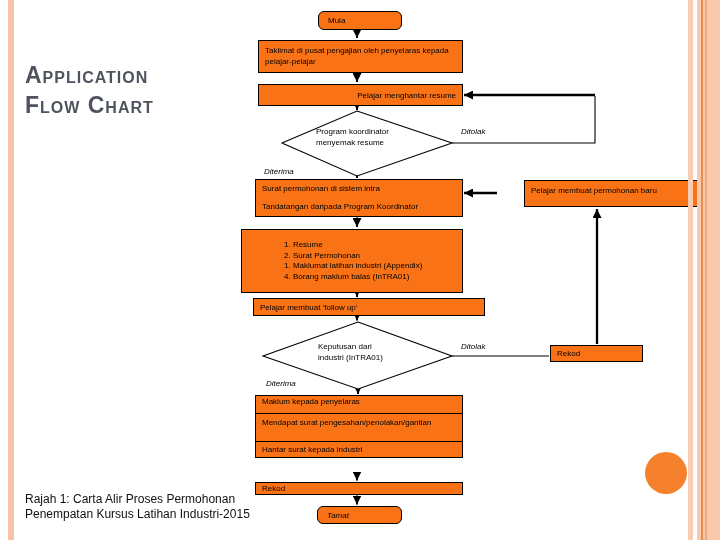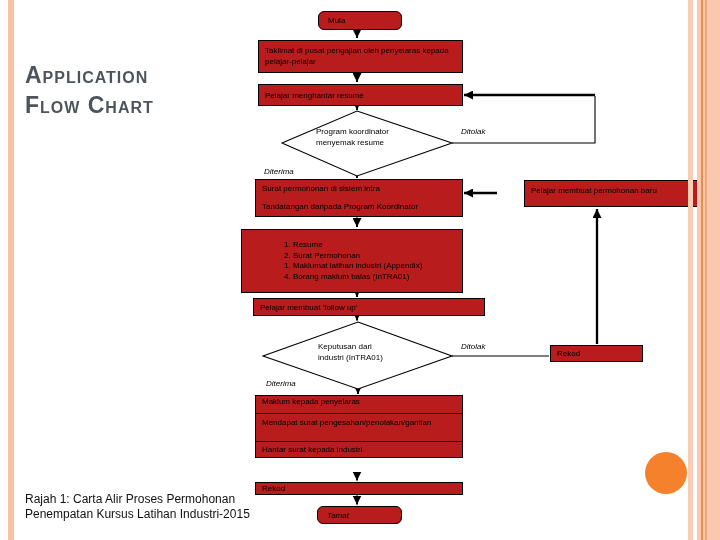--- a/index.html
+++ b/index.html
@@ -16,29 +16,29 @@
   #circle{position:absolute;left:645px;top:452px;width:42px;height:42px;border-radius:50%;
           background:#f5812c;z-index:3;}
 
   
   #title{position:absolute;left:25px;top:60px;z-index:2;font-size:23px;line-height:30px;
          font-weight:bold;font-variant:small-caps;letter-spacing:1px;color:#4e545e;}
   #caption{position:absolute;left:25px;top:492px;z-index:2;font-size:12px;line-height:14.5px;color:#111;}
 
   
   #connectors{position:absolute;left:0;top:0;z-index:1;}
-  .box{position:absolute;z-index:2;background:#b91c1c;border:1px solid #000;box-sizing:border-box;
+  .box{position:absolute;z-index:2;background:#f97316;border:1px solid #000;box-sizing:border-box;
        font-size:8px;line-height:10px;padding:2px 6px;}
   .rounded{border-radius:6px;}
   .lbl{position:absolute;z-index:2;font-size:8px;font-style:italic;}
   .dtext{position:absolute;z-index:2;font-size:8px;line-height:10.5px;}
 
   #mula{left:318px;top:11px;width:84px;height:19px;line-height:14px;padding-left:9px;}
   #taklimat{left:258px;top:40px;width:205px;height:33px;padding-top:4px;line-height:11px;}
-  #resume{left:258px;top:84px;width:205px;height:22px;line-height:17px;}
+  #resume{left:258px;top:84px;width:205px;height:22px;line-height:17px;text-align:right;}
   #surat{left:255px;top:179px;width:208px;height:38px;padding-top:4px;}
   #surat .l2{margin-top:8px;}
   #pbaru{left:524px;top:180px;width:209px;height:27px;padding-top:5px;}
   #perm{left:241px;top:229px;width:222px;height:64px;padding-top:4px;}
   #perm .items{margin:6px 0 0 36px;line-height:10.5px;}
   #fup{left:253px;top:298px;width:232px;height:18px;line-height:13px;}
   #rekodR{left:550px;top:345px;width:93px;height:17px;line-height:12px;}
   #maklum{left:255px;top:395px;width:208px;height:31px;line-height:9px;padding-top:1px;}
   #mendapat{left:255px;top:413px;width:208px;height:30px;padding-top:4px;}
   #hantarS{left:255px;top:441px;width:208px;height:17px;line-height:12px;}

